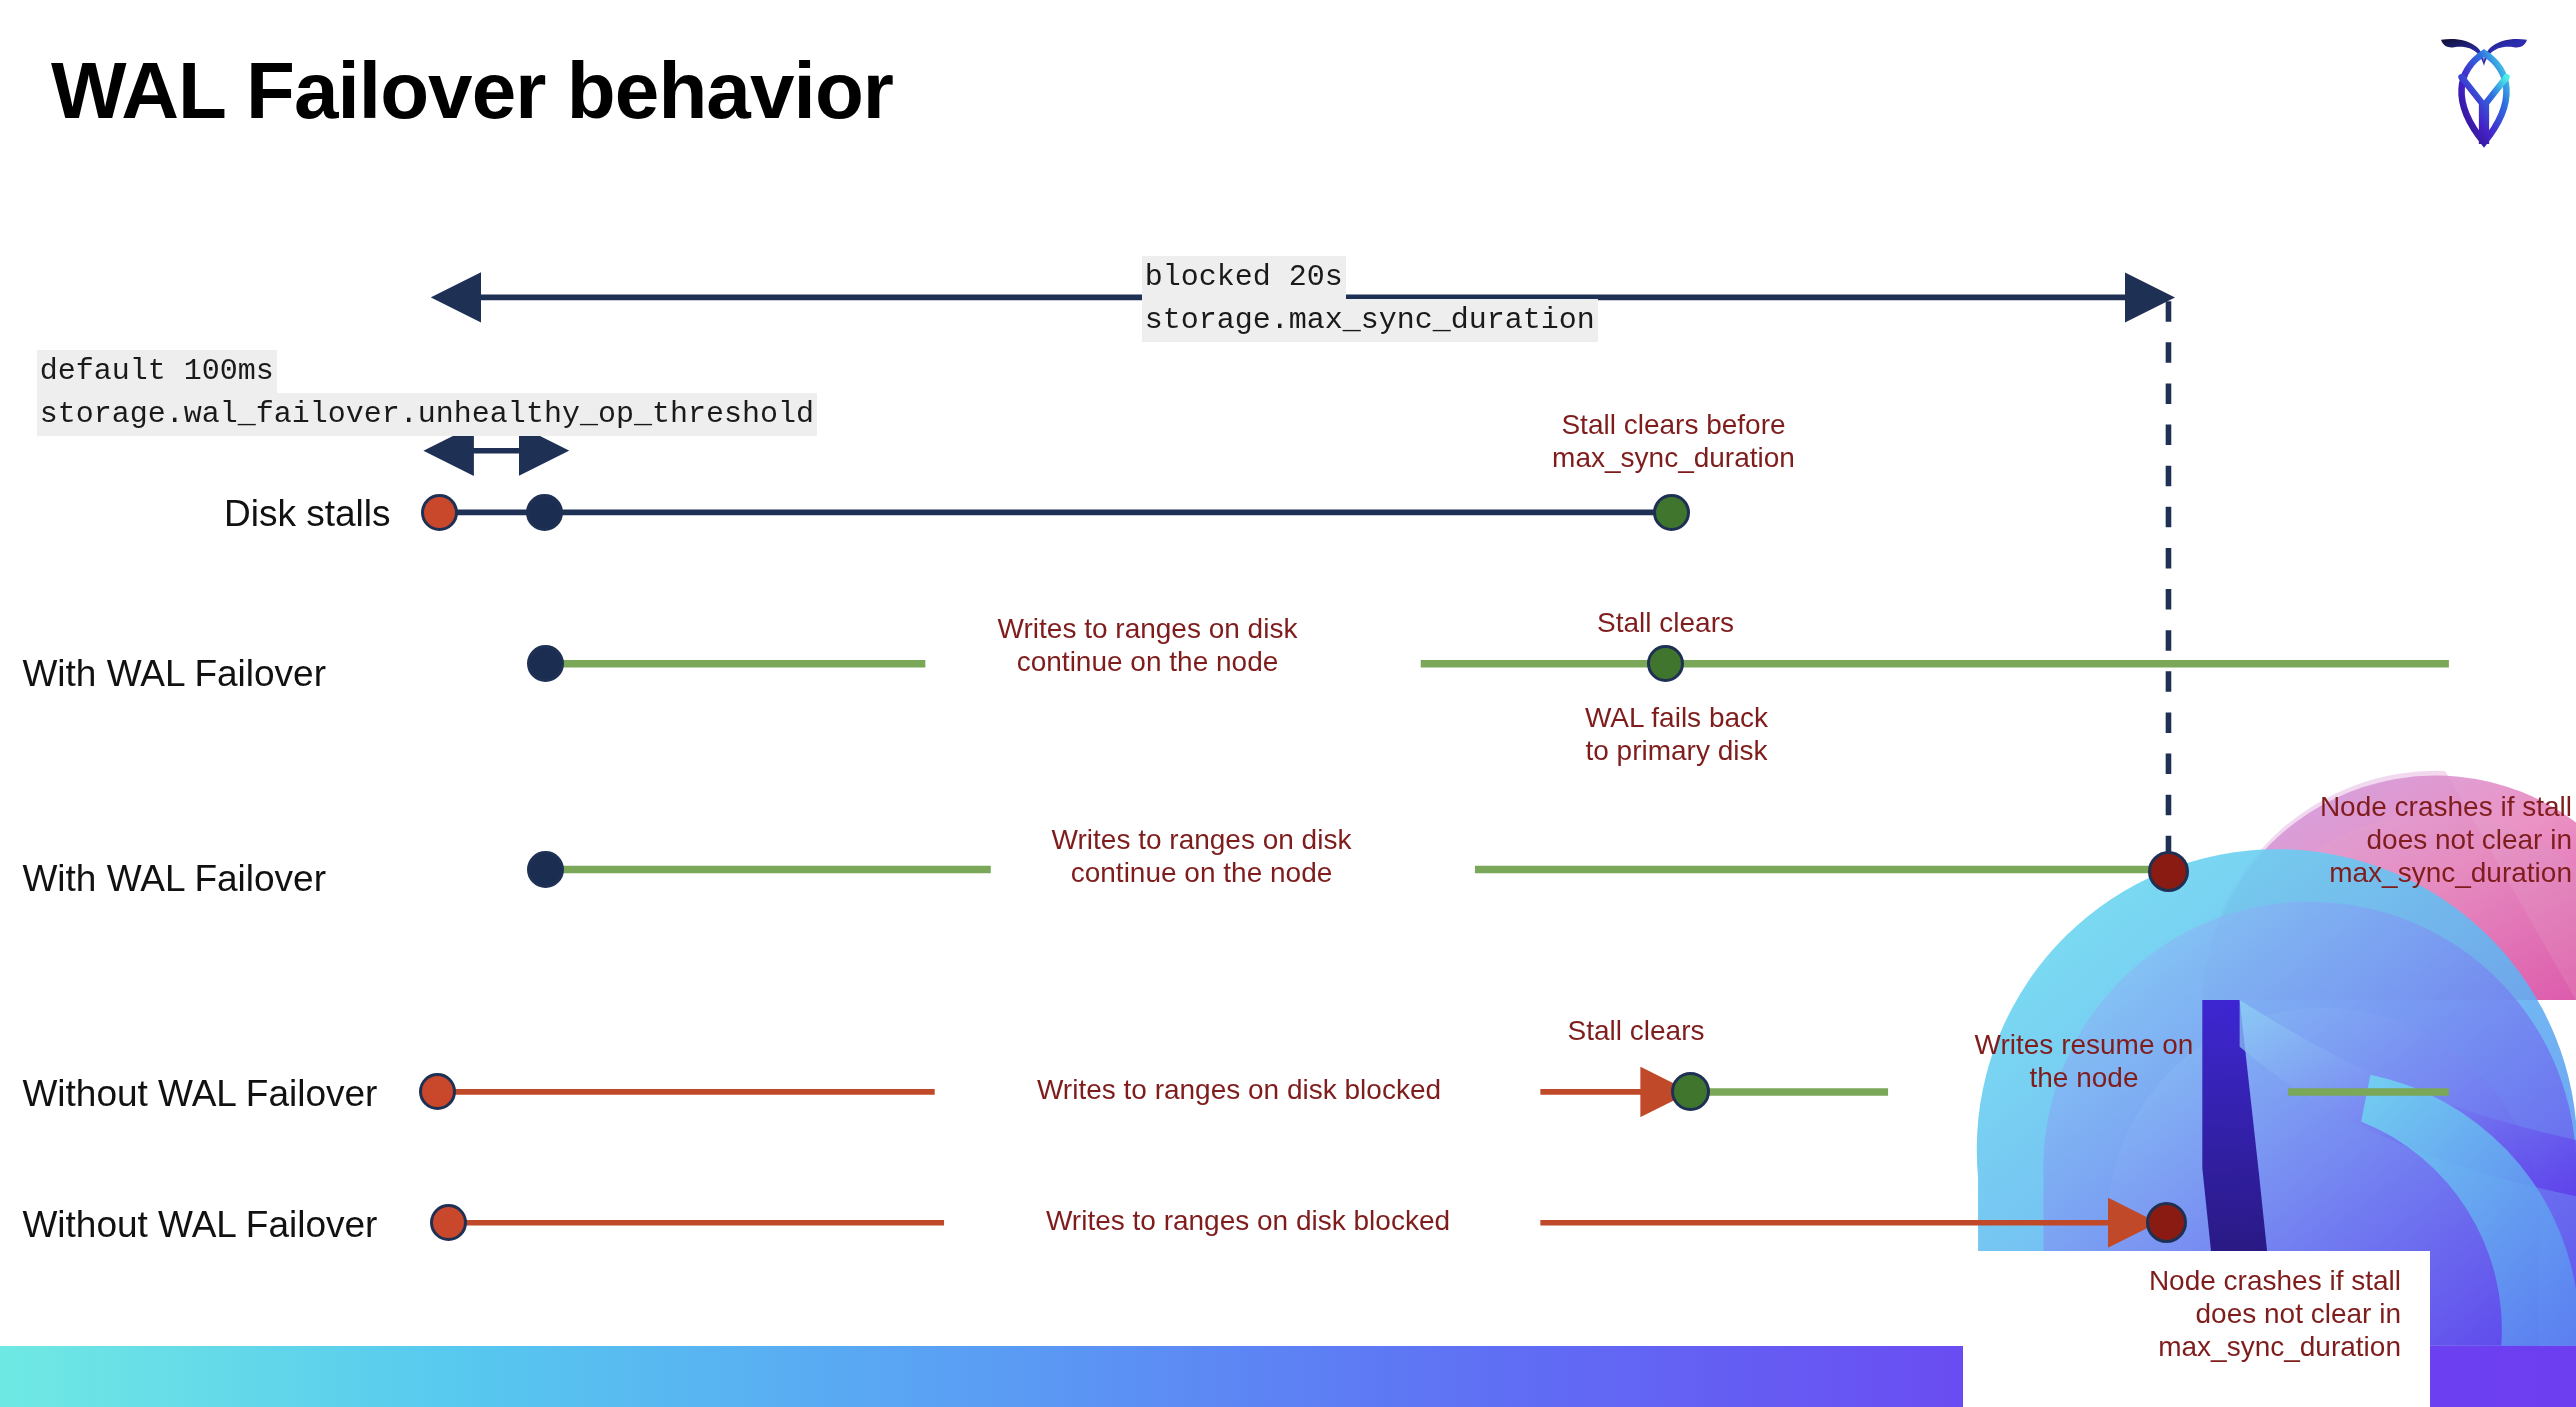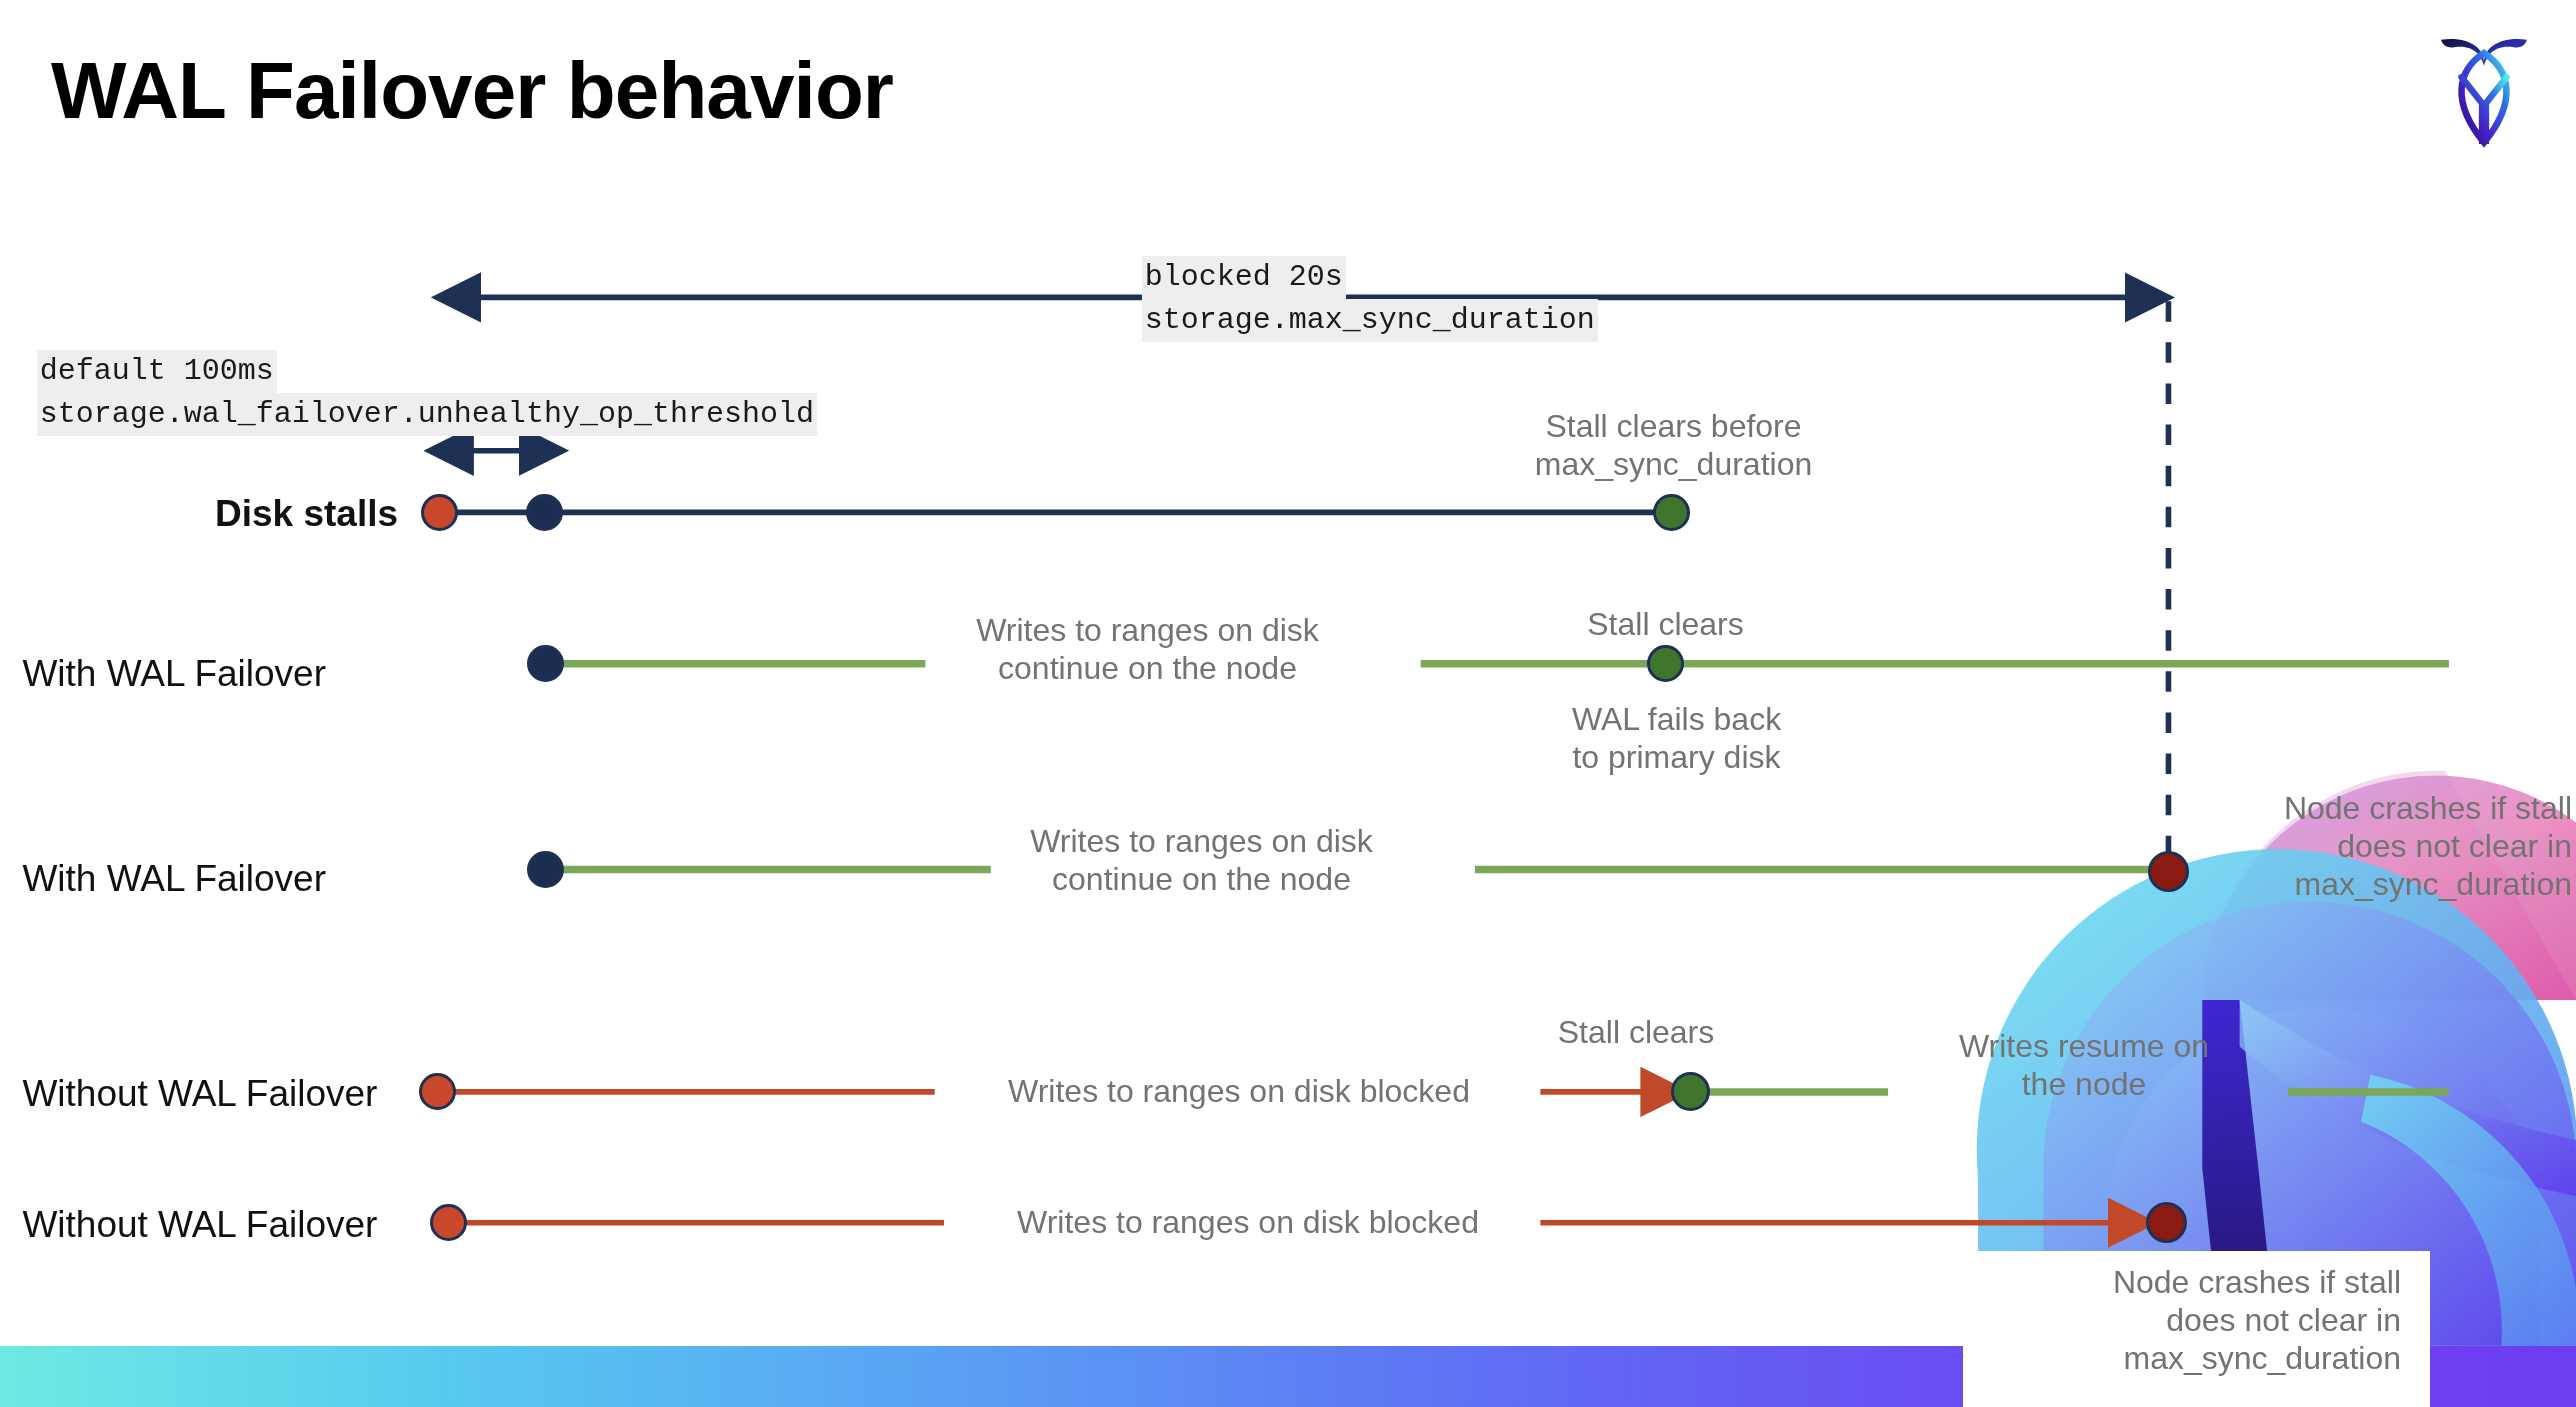--- a/index.html
+++ b/index.html
@@ -71,23 +71,23 @@
     border: 3.7px solid #1f3055;
     box-sizing: border-box;
   }
   .dot.navy  { background: #1b2d51; }
   .dot.red   { background: #c9472b; }
   .dot.green { background: #40752e; }
   .dot.darkred { background: #8a1b12; }
 
   .note {
     position: absolute;
-    font-size: 32px;
+    font-size: 28px;
     line-height: 1.18;
-    color: #737373;
+    color: #7f1d1d;
     white-space: pre-line;
   }
   .note.center { text-align: center; }
   .note.left   { text-align: right; }
 
   .row-label {
     position: absolute;
     font-size: 37px;
     color: #111111;
     white-space: nowrap;
@@ -246,21 +246,21 @@
   <div class="code-label" style="left:1142px; top:256px; text-align:left;">
     <span>blocked 20s</span><br>
     <span>storage.max_sync_duration</span>
   </div>
 
   <div class="code-label" style="left:37px; top:350px; text-align:left;">
     <span>default 100ms</span><br>
     <span>storage.wal_failover.unhealthy_op_threshold</span>
   </div>
 
-  <div class="row-label" style="left:215px; top:493px;font-weight:bold;">Disk stalls</div>
+  <div class="row-label" style="left:224px; top:493px;">Disk stalls</div>
   <div class="dot red" style="left:421px; top:494px; width:37px; height:37px;"></div>
   <div class="dot navy" style="left:526px; top:494px; width:37px; height:37px;"></div>
   <div class="dot green" style="left:1653px; top:494px; width:37px; height:37px;"></div>
   <div class="note center" style="left:1491px; top:408px; width:365px;">Stall clears before
 max_sync_duration</div>
 
   <div class="row-label" style="left:22.4px; top:653px;">With WAL Failover</div>
   <div class="dot navy" style="left:527px; top:645px; width:37px; height:37px;"></div>
   <div class="dot green" style="left:1647px; top:645px; width:37px; height:37px;"></div>
   <div class="note center" style="left:937px; top:612px; width:421px;">Writes to ranges on disk

